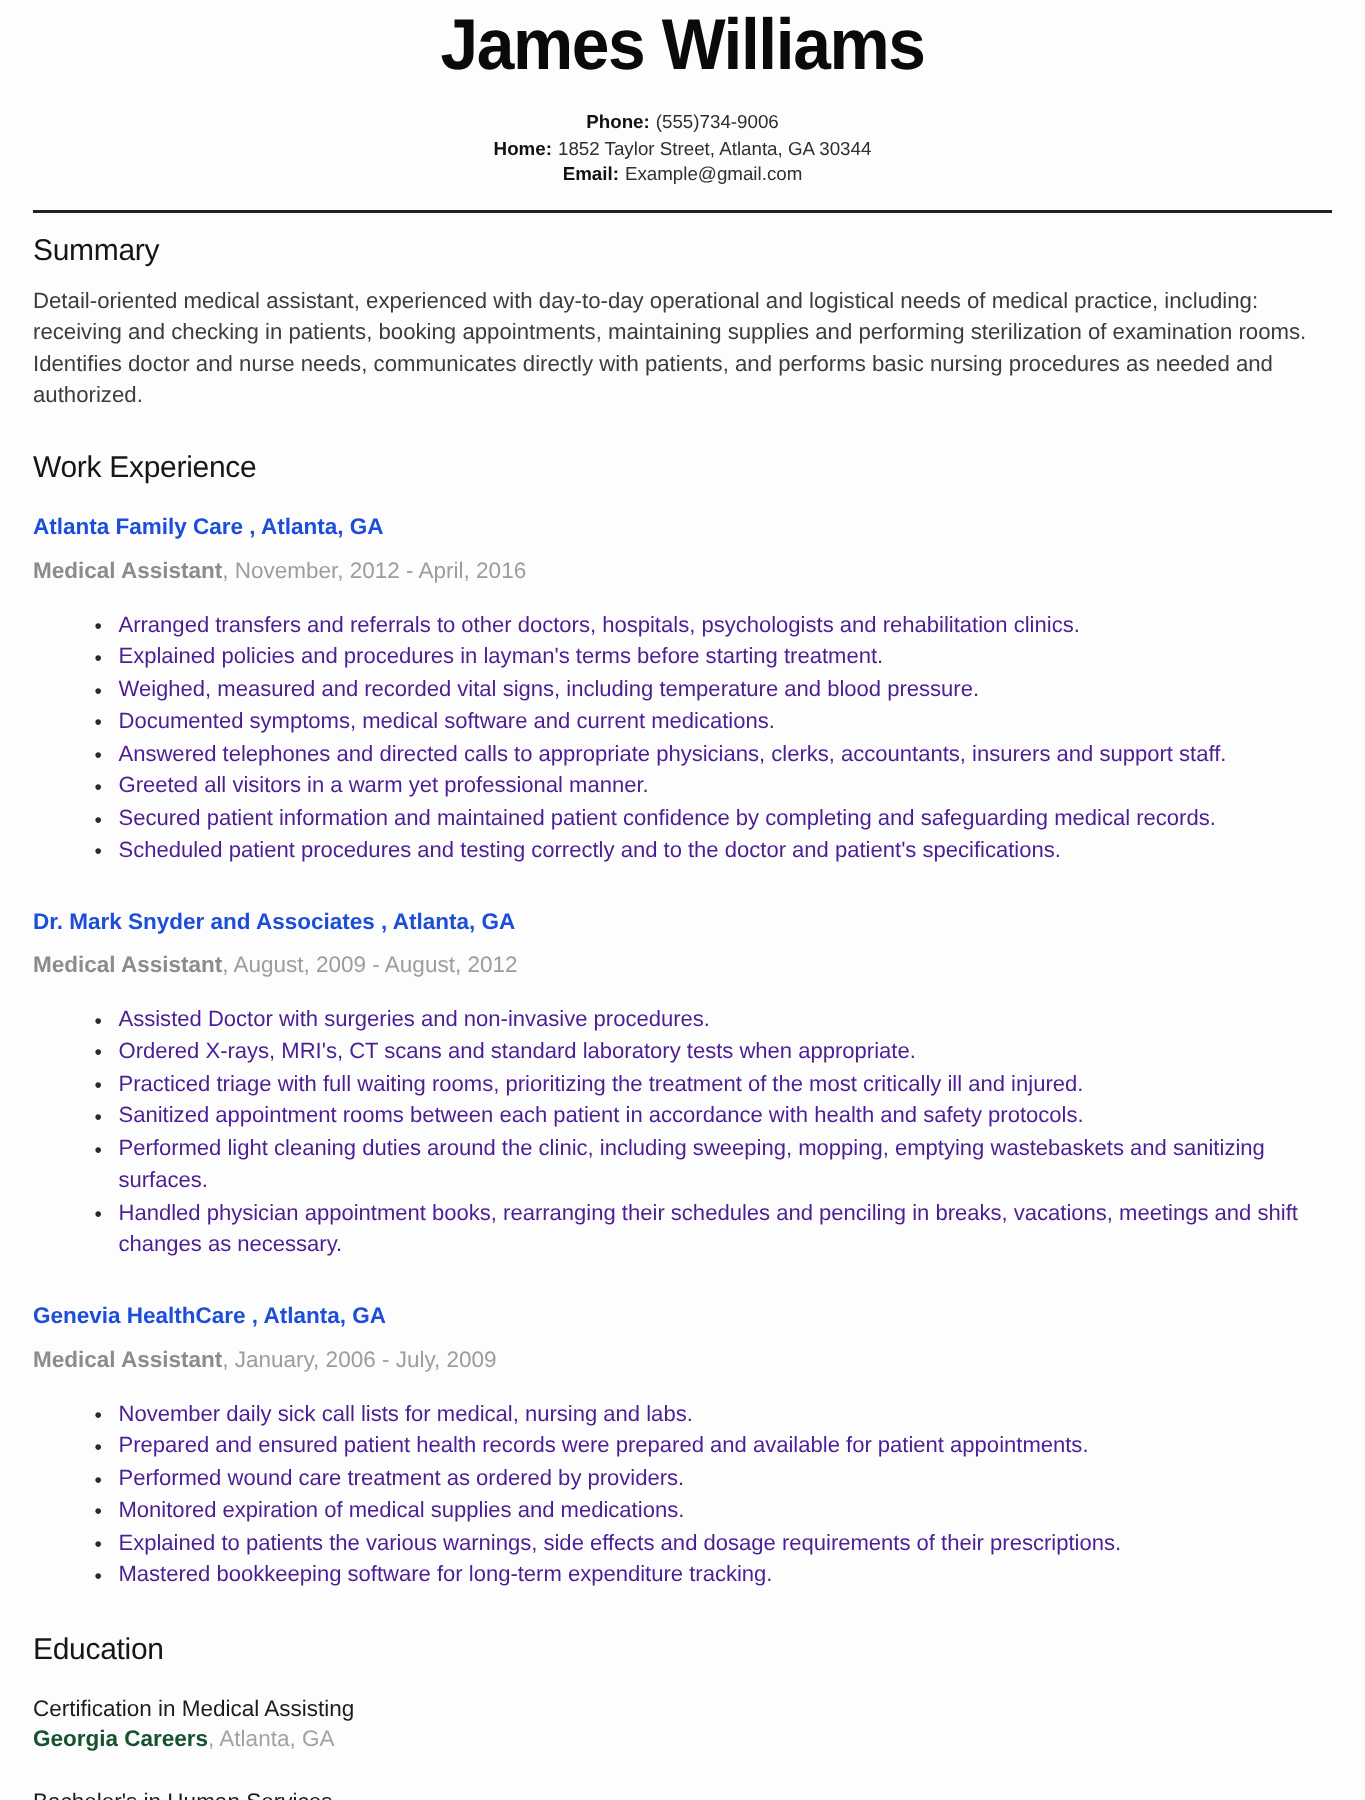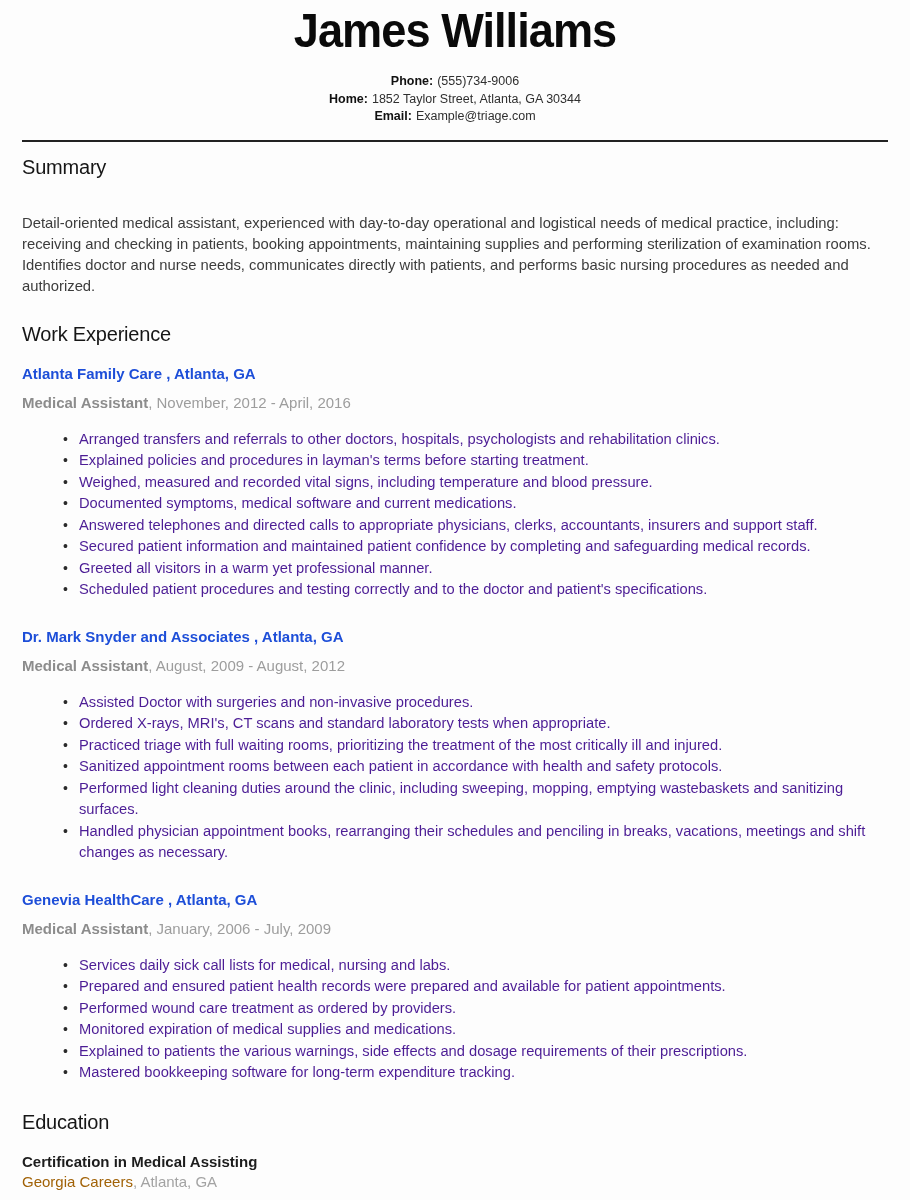--- a/index.html
+++ b/index.html
@@ -43,21 +43,21 @@
   
   h2.section-title {
     font-size: 20px;
     font-weight: normal;
     color: #161616;
     line-height: 24px;
     letter-spacing: -0.2px;
   }
   .summary-title { margin-top: 13px; }
   .summary-text {
-    margin-top: 34px;
+    margin-top: 12px;
     font-size: 14.8px;
     line-height: 21.3px;
     color: #3c3c3c;
   }
   .work-title { margin-top: 24px; }
   .job { margin-top: 18px; }
   .job + .job { margin-top: 26px; }
   .company-line {
     font-size: 15px;
     font-weight: bold;
@@ -89,62 +89,62 @@
     left: 0;
     top: 0;
     font-size: 14px;
     color: #2a2a2a;
   }
   .education-title { margin-top: 26px; }
   .edu-entry { margin-top: 18px; }
   .edu-entry + .edu-entry { margin-top: 22px; }
   .degree {
     font-size: 15px;
-    font-weight: bold;
+    font-weight: normal;
     color: #1c1c1c;
     line-height: 20px;
   }
   .school-line {
     font-size: 15px;
     line-height: 20px;
     color: #a3a3a3;
   }
-  .school-name { font-weight: normal; color: #a16207; margin-top: 20px; }
+  .school-name { font-weight: bold; color: #14532d; margin-top: 20px; }
 </style>
 </head>
 <body>
 
 <div class="page">
 
   <div class="name">James Williams</div>
 
   <div class="contact">
     <div><b>Phone:</b><span>(555)734-9006</span></div>
     <div><b>Home:</b><span>1852 Taylor Street, Atlanta, GA 30344</span></div>
-    <div><b>Email:</b><span>Example@triage.com</span></div>
+    <div><b>Email:</b><span>Example@gmail.com</span></div>
   </div>
 
   <hr class="divider">
 
   <h2 class="section-title summary-title">Summary</h2>
   <p class="summary-text">Detail-oriented medical assistant, experienced with day-to-day operational and logistical needs of medical practice, including: receiving and checking in patients, booking appointments, maintaining supplies and performing sterilization of examination rooms. Identifies doctor and nurse needs, communicates directly with patients, and performs basic nursing procedures as needed and authorized.</p>
 
   <h2 class="section-title work-title">Work Experience</h2>
 
   <div class="job">
     <div class="company-line">Atlanta Family Care , Atlanta, GA</div>
     <div class="role-line"><span class="role-name">Medical Assistant</span><span>, November, 2012 - April, 2016</span></div>
     <ul class="bullets">
       <li>Arranged transfers and referrals to other doctors, hospitals, psychologists and rehabilitation clinics.</li>
       <li>Explained policies and procedures in layman's terms before starting treatment.</li>
       <li>Weighed, measured and recorded vital signs, including temperature and blood pressure.</li>
       <li>Documented symptoms, medical software and current medications.</li>
       <li>Answered telephones and directed calls to appropriate physicians, clerks, accountants, insurers and support staff.</li>
+      <li>Greeted all visitors in a warm yet professional manner.</li>
       <li>Secured patient information and maintained patient confidence by completing and safeguarding medical records.</li>
-      <li>Greeted all visitors in a warm yet professional manner.</li>
       <li>Scheduled patient procedures and testing correctly and to the doctor and patient's specifications.</li>
     </ul>
   </div>
 
   <div class="job">
     <div class="company-line">Dr. Mark Snyder and Associates , Atlanta, GA</div>
     <div class="role-line"><span class="role-name">Medical Assistant</span><span>, August, 2009 - August, 2012</span></div>
     <ul class="bullets">
       <li>Assisted Doctor with surgeries and non-invasive procedures.</li>
       <li>Ordered X-rays, MRI's, CT scans and standard laboratory tests when appropriate.</li>
@@ -152,21 +152,21 @@
       <li>Sanitized appointment rooms between each patient in accordance with health and safety protocols.</li>
       <li>Performed light cleaning duties around the clinic, including sweeping, mopping, emptying wastebaskets and sanitizing surfaces.</li>
       <li>Handled physician appointment books, rearranging their schedules and penciling in breaks, vacations, meetings and shift changes as necessary.</li>
     </ul>
   </div>
 
   <div class="job">
     <div class="company-line">Genevia HealthCare , Atlanta, GA</div>
     <div class="role-line"><span class="role-name">Medical Assistant</span><span>, January, 2006 - July, 2009</span></div>
     <ul class="bullets">
-      <li>Services daily sick call lists for medical, nursing and labs.</li>
+      <li>November daily sick call lists for medical, nursing and labs.</li>
       <li>Prepared and ensured patient health records were prepared and available for patient appointments.</li>
       <li>Performed wound care treatment as ordered by providers.</li>
       <li>Monitored expiration of medical supplies and medications.</li>
       <li>Explained to patients the various warnings, side effects and dosage requirements of their prescriptions.</li>
       <li>Mastered bookkeeping software for long-term expenditure tracking.</li>
     </ul>
   </div>
 
   <h2 class="section-title education-title">Education</h2>
 

